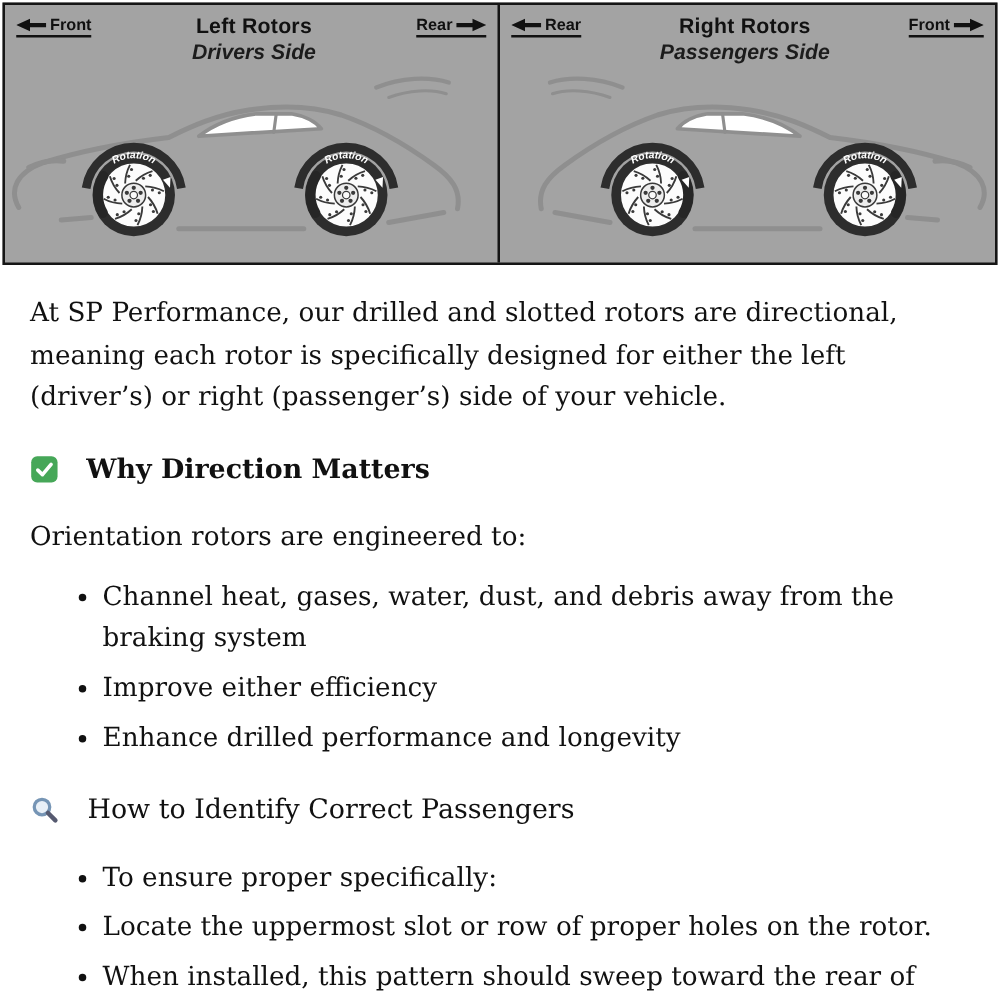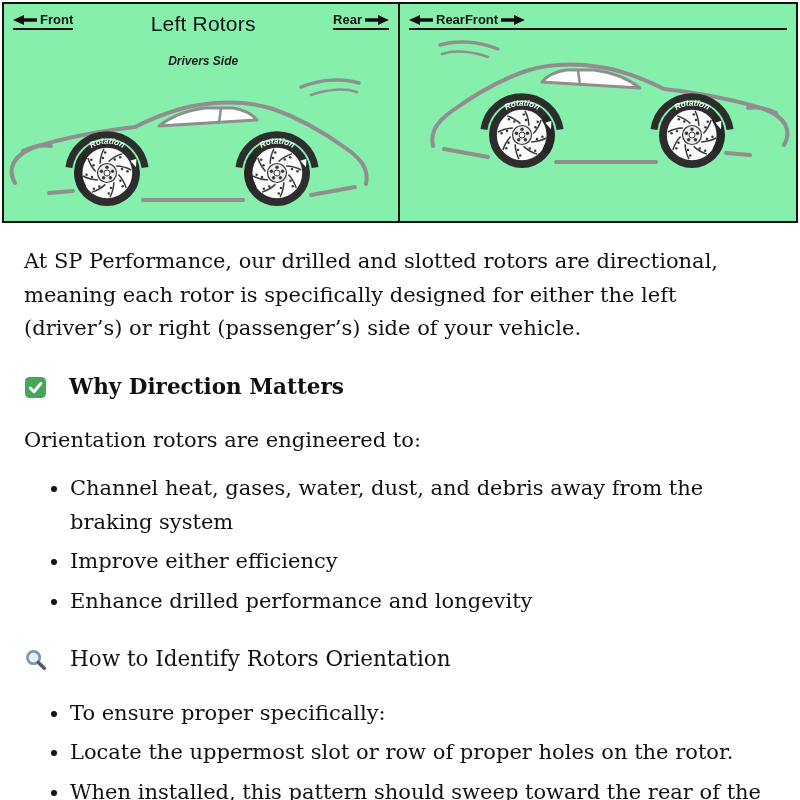--- a/index.html
+++ b/index.html
@@ -1,40 +1,40 @@
 <!DOCTYPE html>
 <html><head>
 <meta charset="utf-8">
 <style>
   * { box-sizing: border-box; }
   html,body { margin:0; padding:0; background:#ffffff; }
   body { width:800px; font-family:"DejaVu Serif", serif; color:#111; }
 
   
-  .diagram { display:flex; border:2.5px solid #151515; margin:2px 2px 4px 2px; background:#86efac; }
+  .diagram { display:flex; border:2.5px solid #151515; margin:2px 2px 4px 2px; background:#a3a3a3;align-items:flex-end; }
   .panel { flex:1 1 50%; position:relative; padding:4px 0 0 0; min-height:206px; }
   .panel.left { border-right:2.5px solid #151515; }
   .panel-header { display:grid; grid-template-columns:auto 1fr auto; align-items:flex-start; padding:4px 9px 0 9px; font-family:"Liberation Sans", sans-serif; }
   .dir { display:inline-flex; align-items:center; gap:3px; border-bottom:2.5px solid #111; padding-bottom:1px; font-weight:bold; font-size:13px; }
   .arr { display:block; }
   .panel-titles { text-align:center; line-height:1.1; }
-  .panel-title { display:block; font-weight:normal; font-size:21px; letter-spacing:.2px; }
-  .panel-subtitle { display:block; font-weight:bold; font-style:italic; font-size:12px; margin-top:20px; color:#1c1c1c; }
+  .panel-title { display:block; font-weight:bold; font-size:17px; letter-spacing:.2px; }
+  .panel-subtitle { display:block; font-weight:bold; font-style:italic; font-size:17px; margin-top:2px; color:#1c1c1c; }
   .car-svg { display:block; width:100%; height:150px; margin-top:3px; }
 
   
   .content { padding:18px 28px 8px 24px; font-size:21px; line-height:1.6; }
   .content p { margin:0 0 14px 0; }
   .intro { margin-bottom:24px !important; }
   .sec-head { display:flex; align-items:center; gap:22px; font-size:21.5px; margin:24px 0 20px 0; }
   .sec-head.bold { font-weight:bold; }
   .sec-head.normal { font-weight:normal; }
   .check-icon, .mag-icon { flex:0 0 auto; display:block; }
   ul { margin:14px 0 24px 0; padding-left:46px; }
-  li { margin:0 0 6px 0; }
+  li { margin:0 0 6px 12px; }
 </style>
 </head>
 <body>
 
 <div class="diagram">
 
   <div class="panel left">
     <div class="panel-header">
       <span class="dir">
         <svg class="arr" width="24" height="12" viewBox="0 0 24 12">
@@ -151,20 +151,24 @@
   </div>
 
   <div class="panel">
     <div class="panel-header">
       <span class="dir">
         <svg class="arr" width="24" height="12" viewBox="0 0 24 12">
             <polygon points="0,6 11,1 11,4.3 24,4.3 24,7.7 11,7.7 11,11" fill="#111"></polygon>
           </svg>
         <span>Rear</span>
       </span>
+      <span class="panel-titles">
+        <span class="panel-title">Right Rotors</span>
+        <span class="panel-subtitle">Passengers Side</span>
+      </span>
       <span class="dir">
         <span>Front</span>
         <svg class="arr" width="24" height="12" viewBox="0 0 24 12">
             <polygon points="24,6 13,1 13,4.3 0,4.3 0,7.7 13,7.7 13,11" fill="#111"></polygon>
           </svg>
       </span>
     </div>
     <svg id="car-right" class="car-svg" viewBox="0 0 392 150">
         <g transform="translate(392 0) scale(-1 1)">
           <g fill="none" stroke="#8f8f8f" stroke-width="4" stroke-linecap="round" stroke-linejoin="round">
@@ -282,21 +286,21 @@
     <li>Channel heat, gases, water, dust, and debris away from the braking system</li>
     <li>Improve either efficiency</li>
     <li>Enhance drilled performance and longevity</li>
   </ul>
 
   <div class="sec-head normal">
     <svg class="mag-icon" width="24" height="24" viewBox="0 0 24 24">
       <circle cx="9.6" cy="9.6" r="6.2" fill="#e9f0f7" stroke="#7695b5" stroke-width="2.6"></circle>
       <line x1="14.4" y1="14.4" x2="20.3" y2="20.3" stroke="#565a70" stroke-width="3.6" stroke-linecap="round"></line>
     </svg>
-    <span>How to Identify Rotors Orientation</span>
+    <span>How to Identify Correct Passengers</span>
   </div>
 
   <ul>
     <li>To ensure proper specifically:</li>
     <li>Locate the uppermost slot or row of proper holes on the rotor.</li>
     <li>When installed, this pattern should sweep toward the rear of the vehicle.</li>
   </ul>
 
 </div>
 

